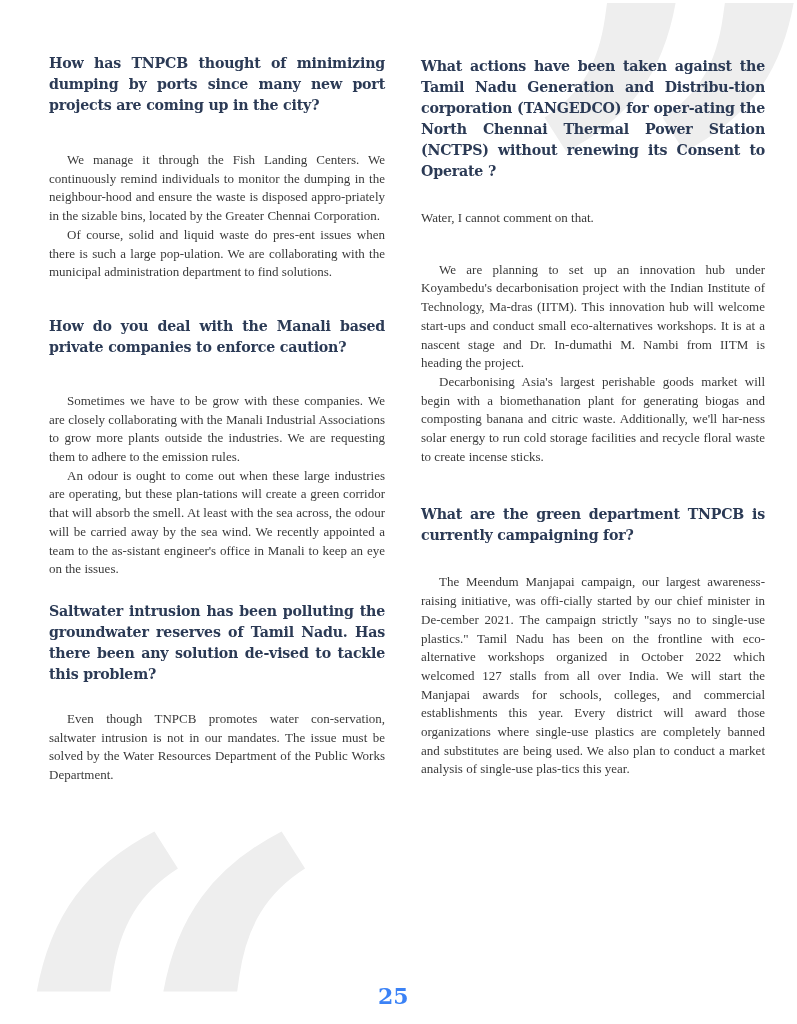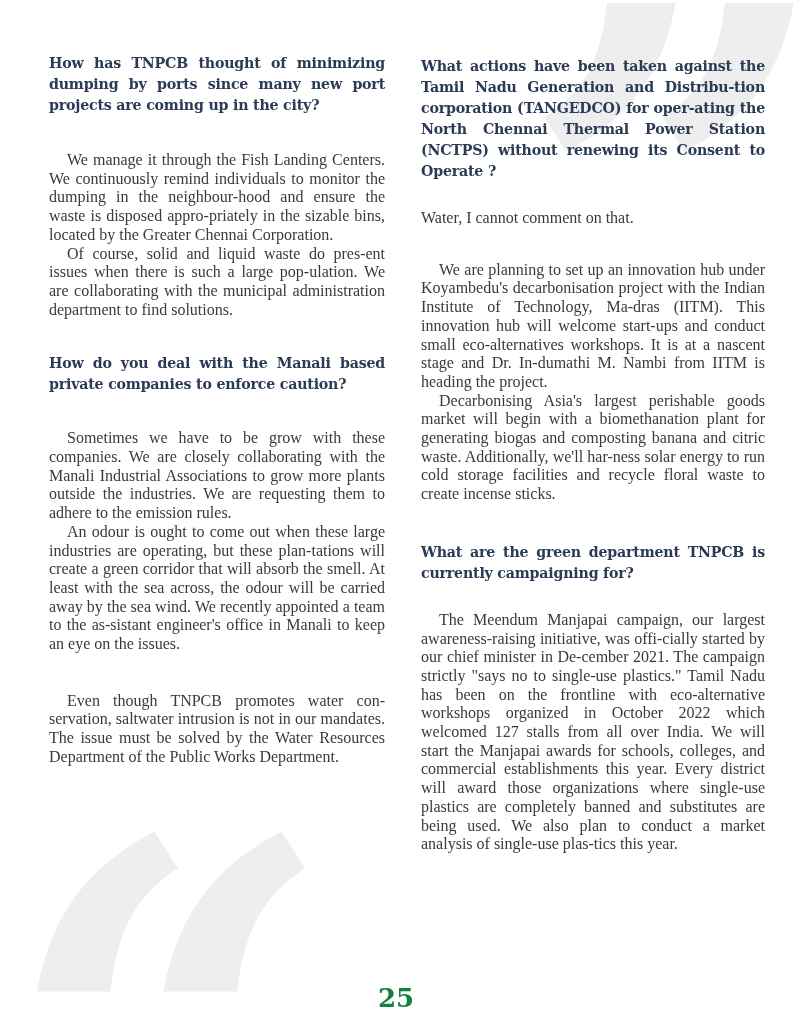--- a/index.html
+++ b/index.html
@@ -30,29 +30,29 @@
     .col-right { left: 421px; top: 56px; width: 344px; }
     .question {
       font-family: "DejaVu Serif", serif;
       font-weight: bold; color: #2b3a55;
       font-size: 14.2px; line-height: 21px;
       text-align: justify; margin: 0;
       letter-spacing: -0.2px;
     }
     .answer {
       font-family: "Liberation Serif", serif;
-      font-size: 16px; line-height: 18.7px;
+      font-size: 13px; line-height: 18.7px;
       color: #3a3a3a; text-align: justify; margin: 0;
     }
     .answer p { margin: 0; text-indent: 18px; }
     .answer p.no-indent { text-indent: 0; }
     .page-number {
       position: absolute; left: 378px; top: 983px; z-index: 1;
       font-family: "DejaVu Serif", serif; font-weight: bold;
-      font-size: 26px; color: #15803d; text-align: center;
+      font-size: 22px; color: #3b82f6; text-align: center;
     }
   </style>
 </head>
 <body>
 
 <div class="quote-mark quote-close">”</div>
 <div class="quote-mark quote-open">“</div>
 
 <div class="column col-left">
   <h3 class="question">How has TNPCB thought of minimizing dumping by ports since many new port projects are coming up in the city?</h3>
@@ -60,21 +60,22 @@
     <p>We manage it through the Fish Landing Centers. We continuously remind individuals to monitor the dumping in the neighbour-hood and ensure the waste is disposed appro-priately in the sizable bins, located by the Greater Chennai Corporation.</p>
     <p>Of course, solid and liquid waste do pres-ent issues when there is such a large pop-ulation. We are collaborating with the municipal administration department to find solutions.</p>
   </div>
 
   <h3 class="question" style="margin-top:34px">How do you deal with the Manali based private companies to enforce caution?</h3>
   <div class="answer" style="margin-top:34px">
     <p>Sometimes we have to be grow with these companies. We are closely collaborating with the Manali Industrial Associations to grow more plants outside the industries. We are requesting them to adhere to the emission rules.</p>
     <p>An odour is ought to come out when these large industries are operating, but these plan-tations will create a green corridor that will absorb the smell. At least with the sea across, the odour will be carried away by the sea wind. We recently appointed a team to the as-sistant engineer's office in Manali to keep an eye on the issues.</p>
   </div>
 
-  <div class="answer" style="margin-top:38px">
+  <h3 class="question" style="margin-top:22px">Saltwater intrusion has been polluting the groundwater reserves of Tamil Nadu. Has there been any solution de-vised to tackle this problem?</h3>
+  <div class="answer" style="margin-top:25px">
     <p>Even though TNPCB promotes water con-servation, saltwater intrusion is not in our mandates. The issue must be solved by the Water Resources Department of the Public Works Department.</p>
   </div>
 </div>
 
 <div class="column col-right">
   <h3 class="question">What actions have been taken against the Tamil Nadu Generation and Distribu-tion corporation (TANGEDCO) for oper-ating the North Chennai Thermal Power Station (NCTPS) without renewing its Consent to Operate ?</h3>
   <div class="answer" style="margin-top:27px">
     <p class="no-indent">Water, I cannot comment on that.</p>
   </div>
 

